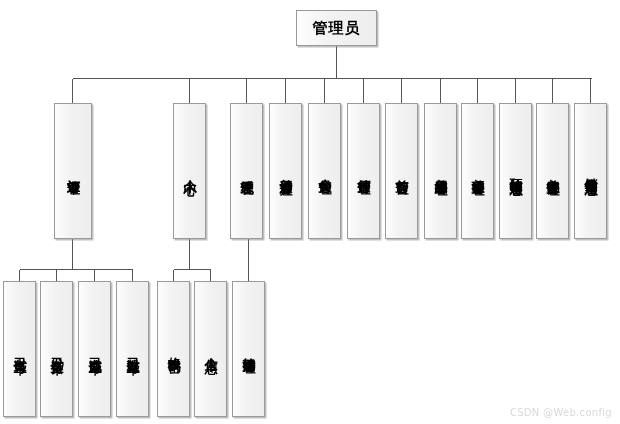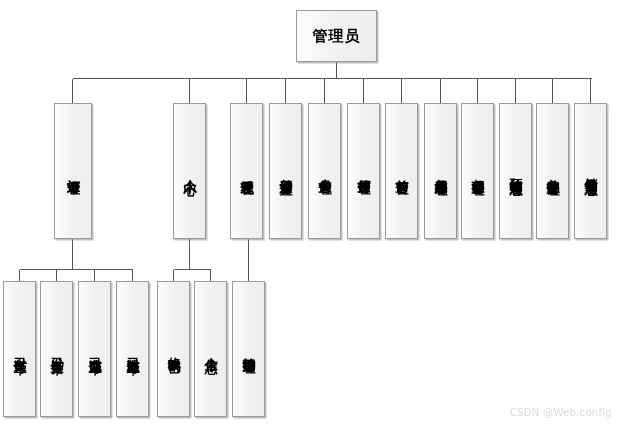--- a/index.html
+++ b/index.html
@@ -103,21 +103,21 @@
 
       <path d="M189.5 239 L189.5 269.5"></path>
       <path d="M173.5 269.5 L210.5 269.5"></path>
       <path d="M173.5 269.5 L173.5 281"></path>
       <path d="M210.5 269.5 L210.5 281"></path>
 
       <path d="M248.5 239 L248.5 281"></path>
     </g>
   </svg>
 
-  <div class="node root" style="left:296px; top:10px; width:81px; height:52px;">
+  <div class="node root" style="left:296px; top:10px; width:81px; height:36px;">
     <span>管理员</span>
   </div>
 
   <div class="node vert lvl2" style="left:54px; top:103px; width:38px; height:136px;">
     <span>订单管理</span>
   </div>
   <div class="node vert lvl2" style="left:173px; top:103px; width:33px; height:136px;">
     <span>个人中心</span>
   </div>
   <div class="node vert lvl2" style="left:230px; top:103px; width:33px; height:136px;">

